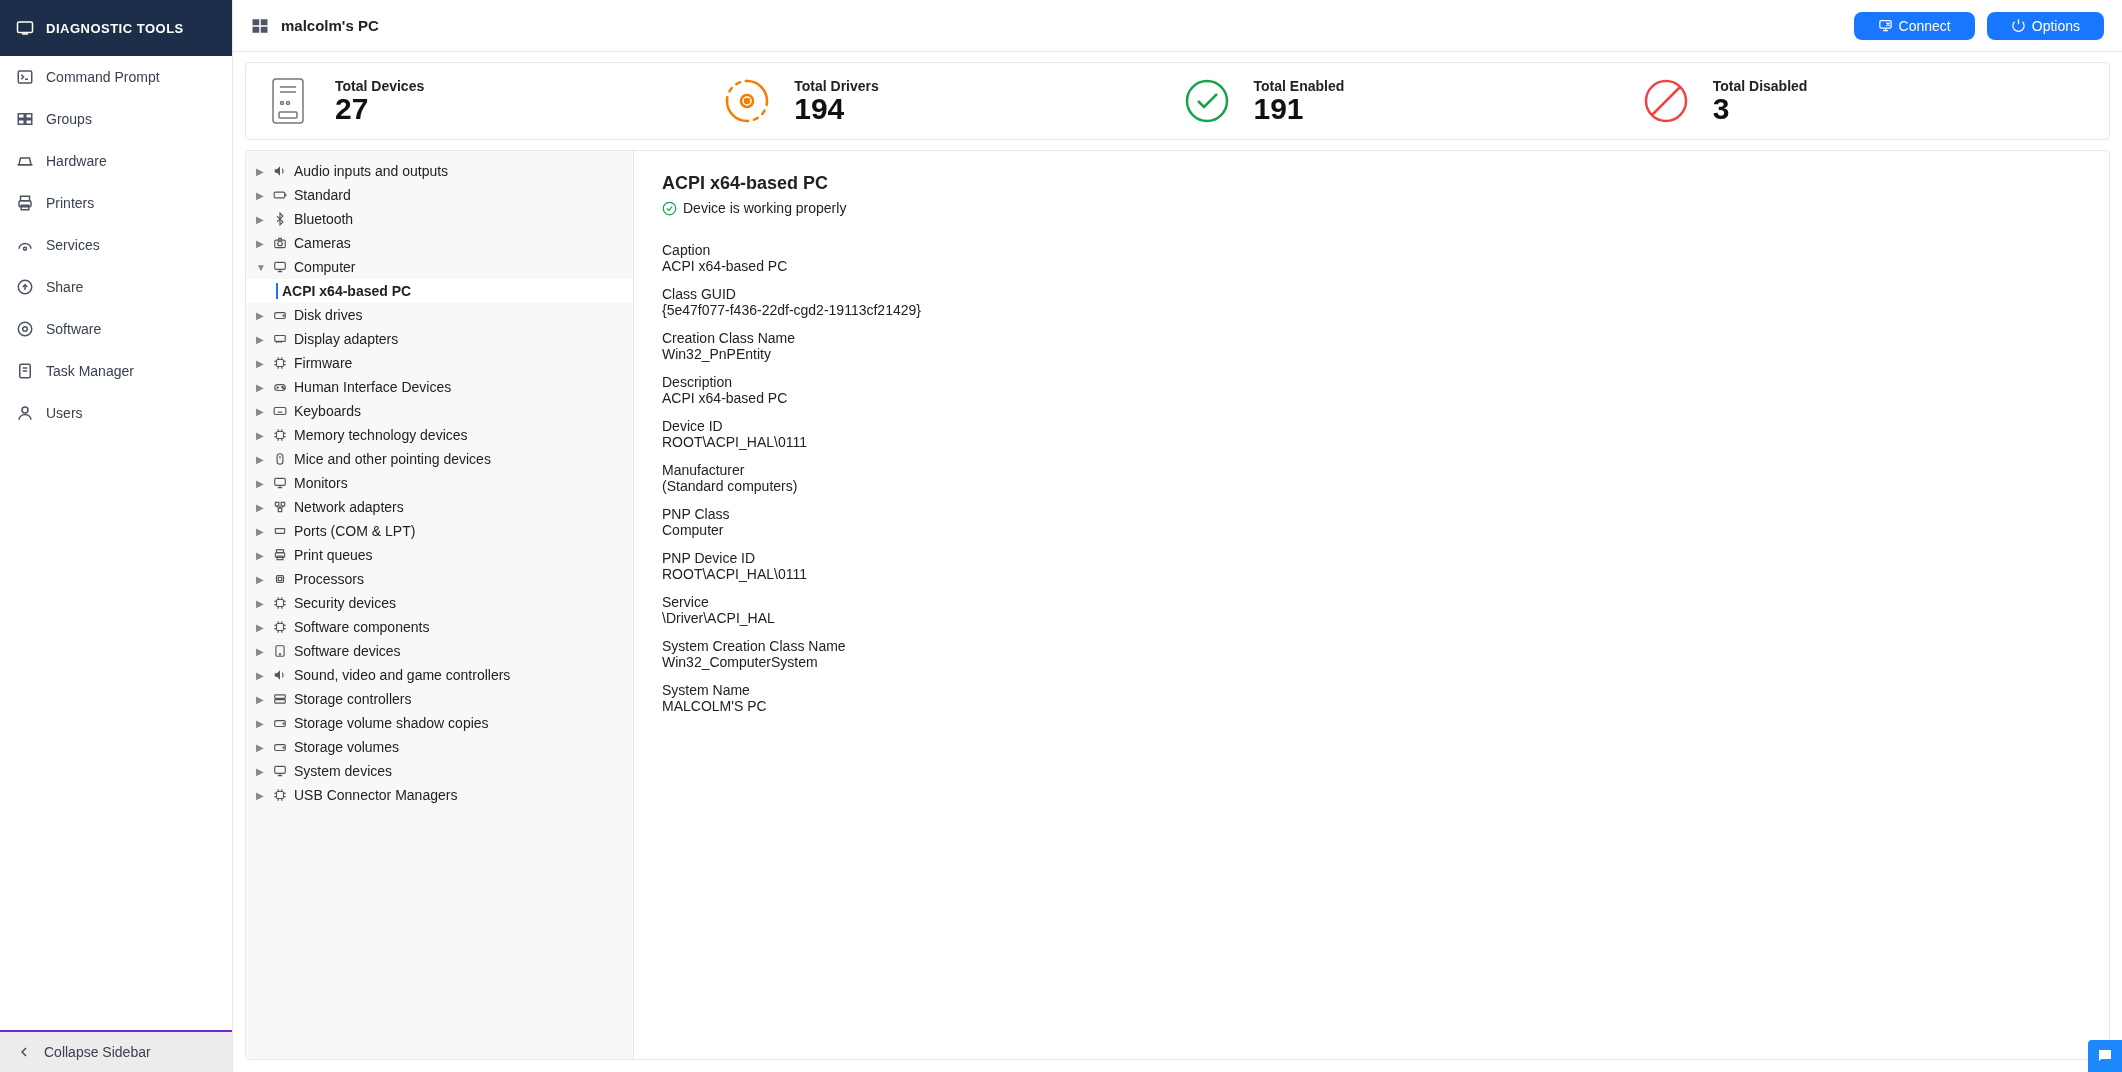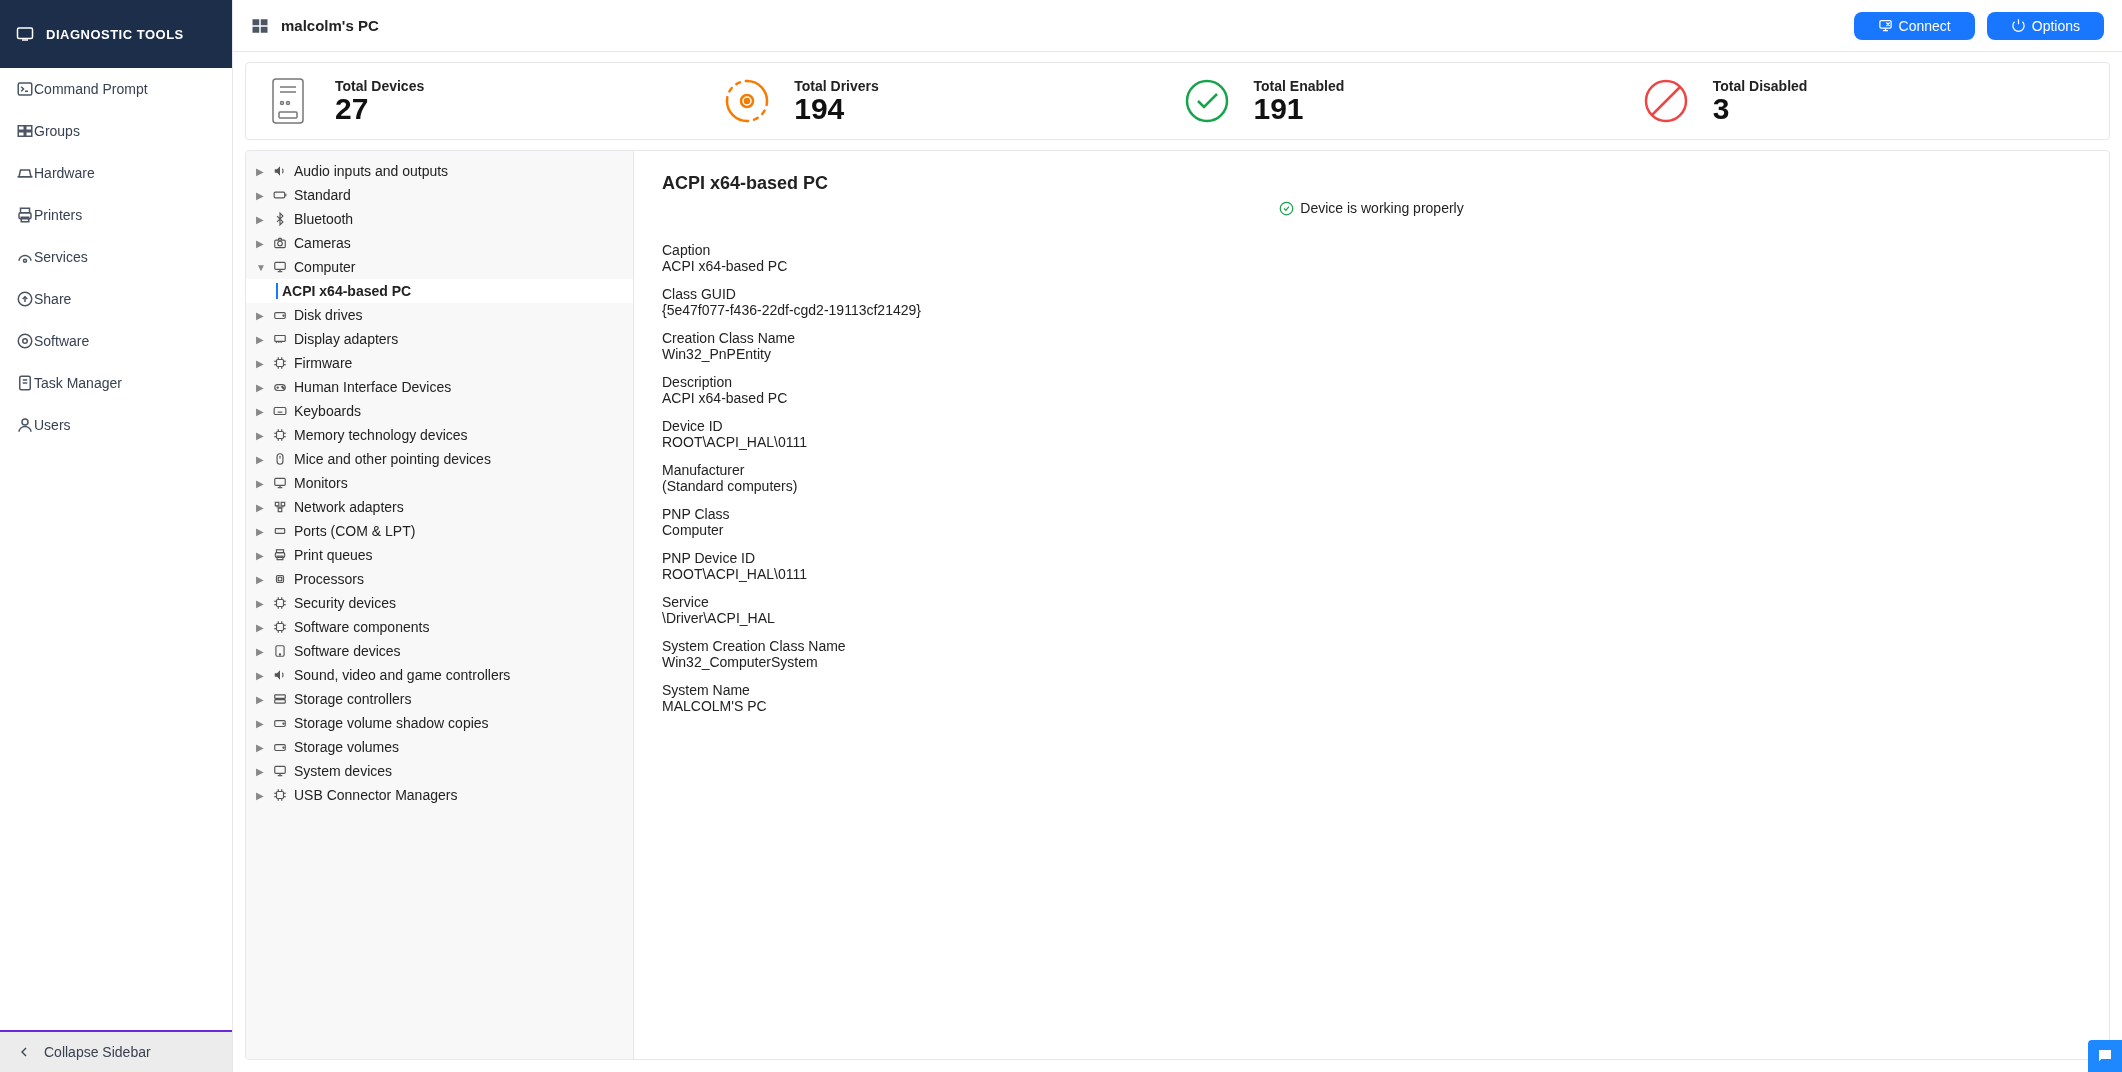--- a/index.html
+++ b/index.html
@@ -18,33 +18,34 @@
 .sidebar {
   width: 233px;
   background: #fff;
   border-right: 1px solid #e5e7eb;
   display: flex;
   flex-direction: column;
 }
 .sidebar-header {
   background: #1c2e4a;
   color: #fff;
-  height: 68px;
+  height: 56px;
   display: flex;
   align-items: center;
   padding: 0 16px;
   gap: 12px;
   font-weight: 700;
   letter-spacing: 0.5px;
   font-size: 13px;
 }
 .sidebar-nav { flex: 1; overflow-y: auto; }
 .sidebar-item {
   display: flex;
   align-items: center;
+  gap: 12px;
   padding: 12px 16px;
   color: #374151;
   cursor: pointer;
 }
 .sidebar-item.active {
   background: #e8e8e8;
   font-weight: 700;
   color: #111;
 }
 .sidebar-item .icon { width: 18px; height: 18px; display: inline-flex; align-items: center; justify-content: center; color: #4b5563; }
@@ -170,21 +171,20 @@
 .details {
   flex: 1;
   padding: 22px 28px;
   overflow-y: auto;
 }
 .details h2 { font-size: 18px; font-weight: 700; margin-bottom: 6px; }
 .status-line {
   display: flex; align-items: center; gap: 6px;
   color: #222; font-size: 14px;
   margin-bottom: 20px;
-  justify-content: center;
 }
 .status-line .icon { color: #16a34a; width: 15px; height: 15px; }
 .kv-row {
   display: flex;
   padding: 6px 0;
   font-size: 14px;
   flex-direction: column;
 }
 .kv-row .k { width: 345px; color: #222; }
 .kv-row .v { color: #222; }

